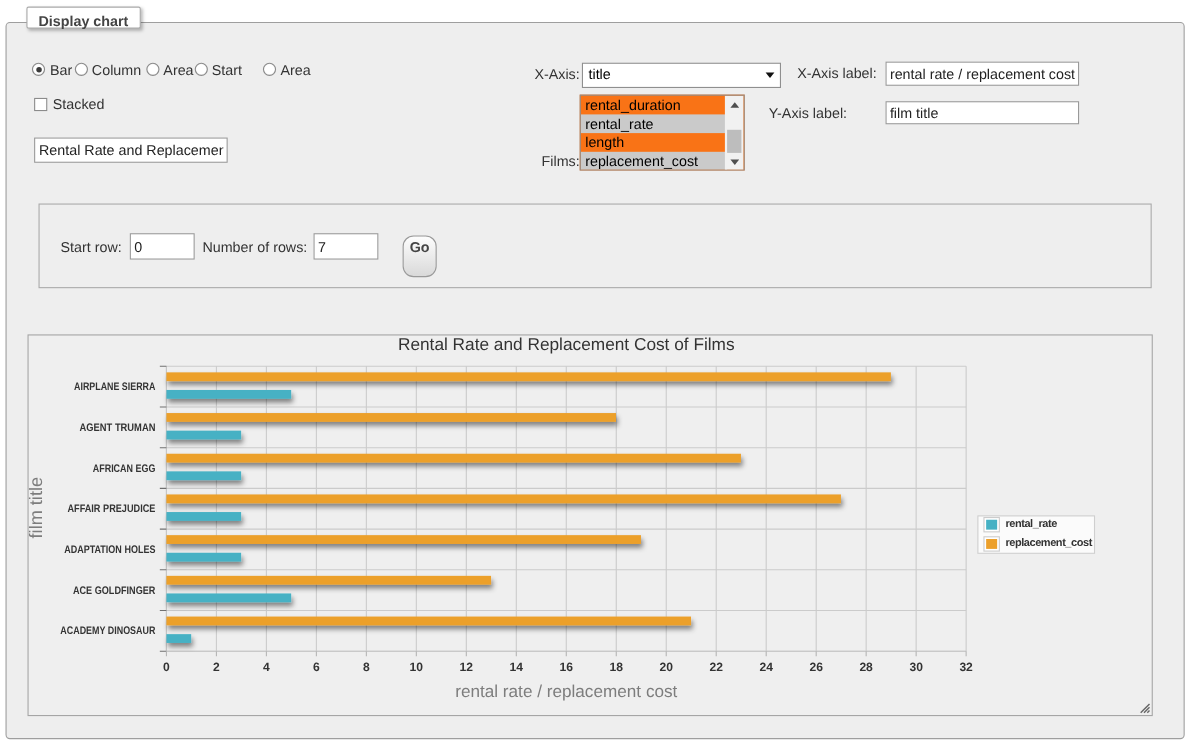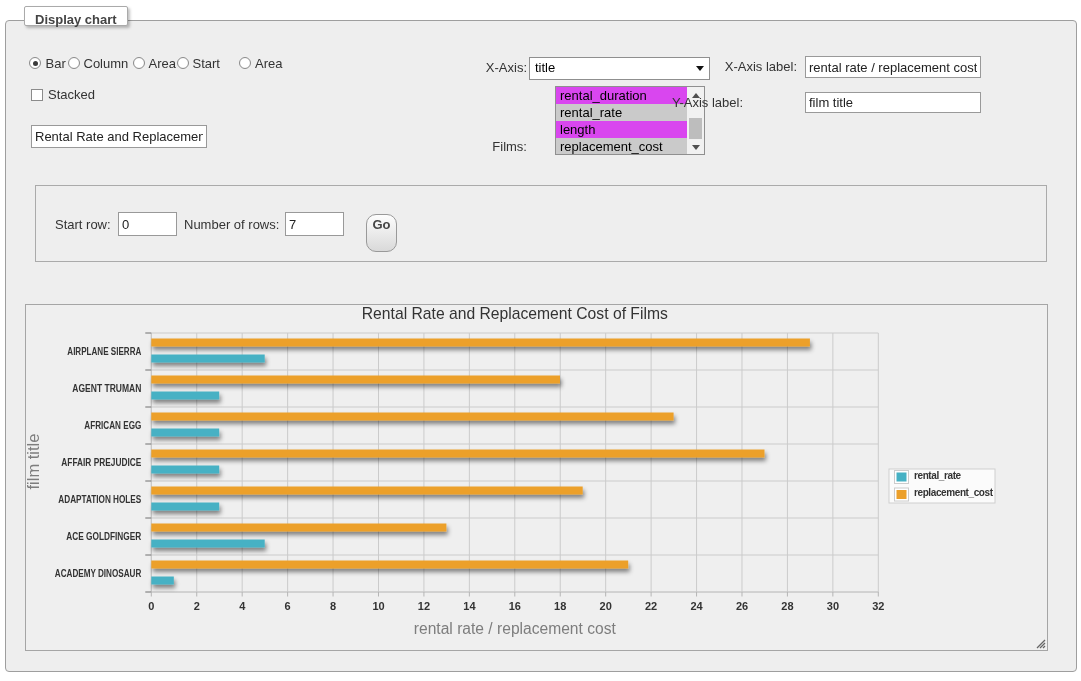--- a/index.html
+++ b/index.html
@@ -37,38 +37,38 @@
 </div>
 
 <input class="txt" style="left: 31px; top: 125px; width: 176px; height: 23px;" value="Rental Rate and Replacement Cost of Films">
 
 <div class="lbl" style="left:402px;top:60px;width:125px;text-align:right;">X-Axis:</div>
 <div class="abs" style="left:529px;top:57px;width:181px;height:23px;border:1px solid #8f8f8f;background:#fff;font-size:13px;color:#000;line-height:20px;padding-left:5px;">title
   <span style="position:absolute;right:5px;top:8px;width:0;height:0;border-left:4px solid transparent;border-right:4px solid transparent;border-top:5px solid #111;"></span>
 </div>
 
 <div class="lbl" style="left:402px;top:139px;width:125px;text-align:right;">Films:</div>
-<div class="abs" style="left:527px;top:86px;width:150px;height:69px;border:1px solid #8f8f8f;background:#d946ef;overflow:hidden;font-size:13px;color:#000;margin-left:28px;">
+<div class="abs" style="left:527px;top:86px;width:150px;height:69px;border:1px solid #8f8f8f;background:#f97316;overflow:hidden;font-size:13px;color:#000;">
   <div style="position:absolute;left:0;top:0;width:133px;">
     <div style="height:17px;line-height:17px;padding-left:4px;">rental_duration</div>
     <div style="height:17px;line-height:17px;padding-left:4px;background:#cacaca;">rental_rate</div>
     <div style="height:17px;line-height:17px;padding-left:4px;">length</div>
     <div style="height:18px;line-height:17px;padding-left:4px;background:#cacaca;">replacement_cost</div>
   </div>
 
   <div style="position:absolute;right:0;top:0;width:17px;height:69px;background:#f1f1f1;">
     <div style="position:absolute;left:4.5px;top:6px;width:0;height:0;border-left:4px solid transparent;border-right:4px solid transparent;border-bottom:5px solid #4f4f4f;"></div>
     <div style="position:absolute;left:2px;top:31px;width:13px;height:21px;background:#bdbdbd;"></div>
     <div style="position:absolute;left:4.5px;bottom:6px;width:0;height:0;border-left:4px solid transparent;border-right:4px solid transparent;border-top:5px solid #4f4f4f;"></div>
   </div>
 </div>
 
 <div class="lbl" style="left:672px;top:59px;width:125px;text-align:right;">X-Axis label:</div>
 <input class="txt" style="left: 805px; top: 56px; width: 176px; height: 22px;" value="rental rate / replacement cost">
-<div class="lbl" style="left:672px;top:95px;width:125px;text-align:left;">Y-Axis label:</div>
+<div class="lbl" style="left:672px;top:95px;width:125px;text-align:center;">Y-Axis label:</div>
 <input class="txt" style="left: 805px; top: 92px; width: 176px; height: 21px;" value="film title">
 
 <div class="abs" style="left:35px;top:185px;width:1012px;height:77px;border:1px solid #aaa;"></div>
 <div class="lbl" style="left:55px;top:217px;">Start row:</div>
 <input class="txt" style="left: 118px; top: 212px; width: 59px; height: 24px;" value="0">
 <div class="lbl" style="left:184px;top:217px;">Number of rows:</div>
 <input class="txt" style="left: 285px; top: 212px; width: 59px; height: 24px;" value="7">
 <div class="abs" style="left:366px;top:214px;width:31px;height:38px;border:1px solid #999;border-radius:10px;background:linear-gradient(#fdfdfd,#d9d9d9);font-size:13px;font-weight:bold;color:#454545;text-align:center;line-height:19px;">Go</div>
 
 <div class="abs" style="left:25px;top:304px;width:1023px;height:347px;border:1px solid #a5a5a5;background:#efefef;">

